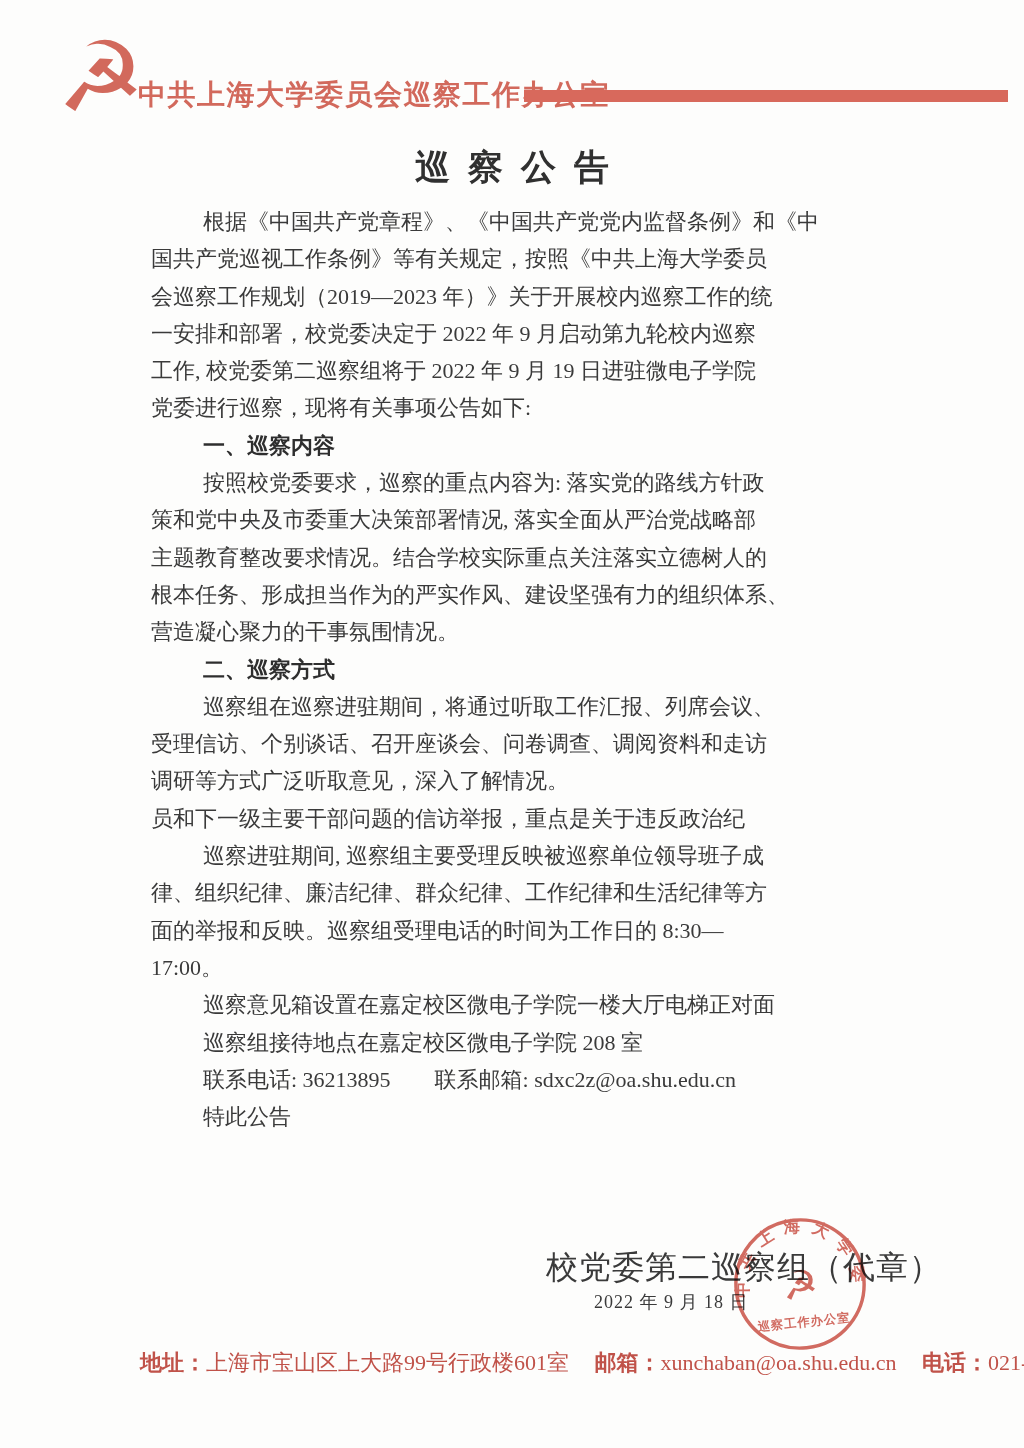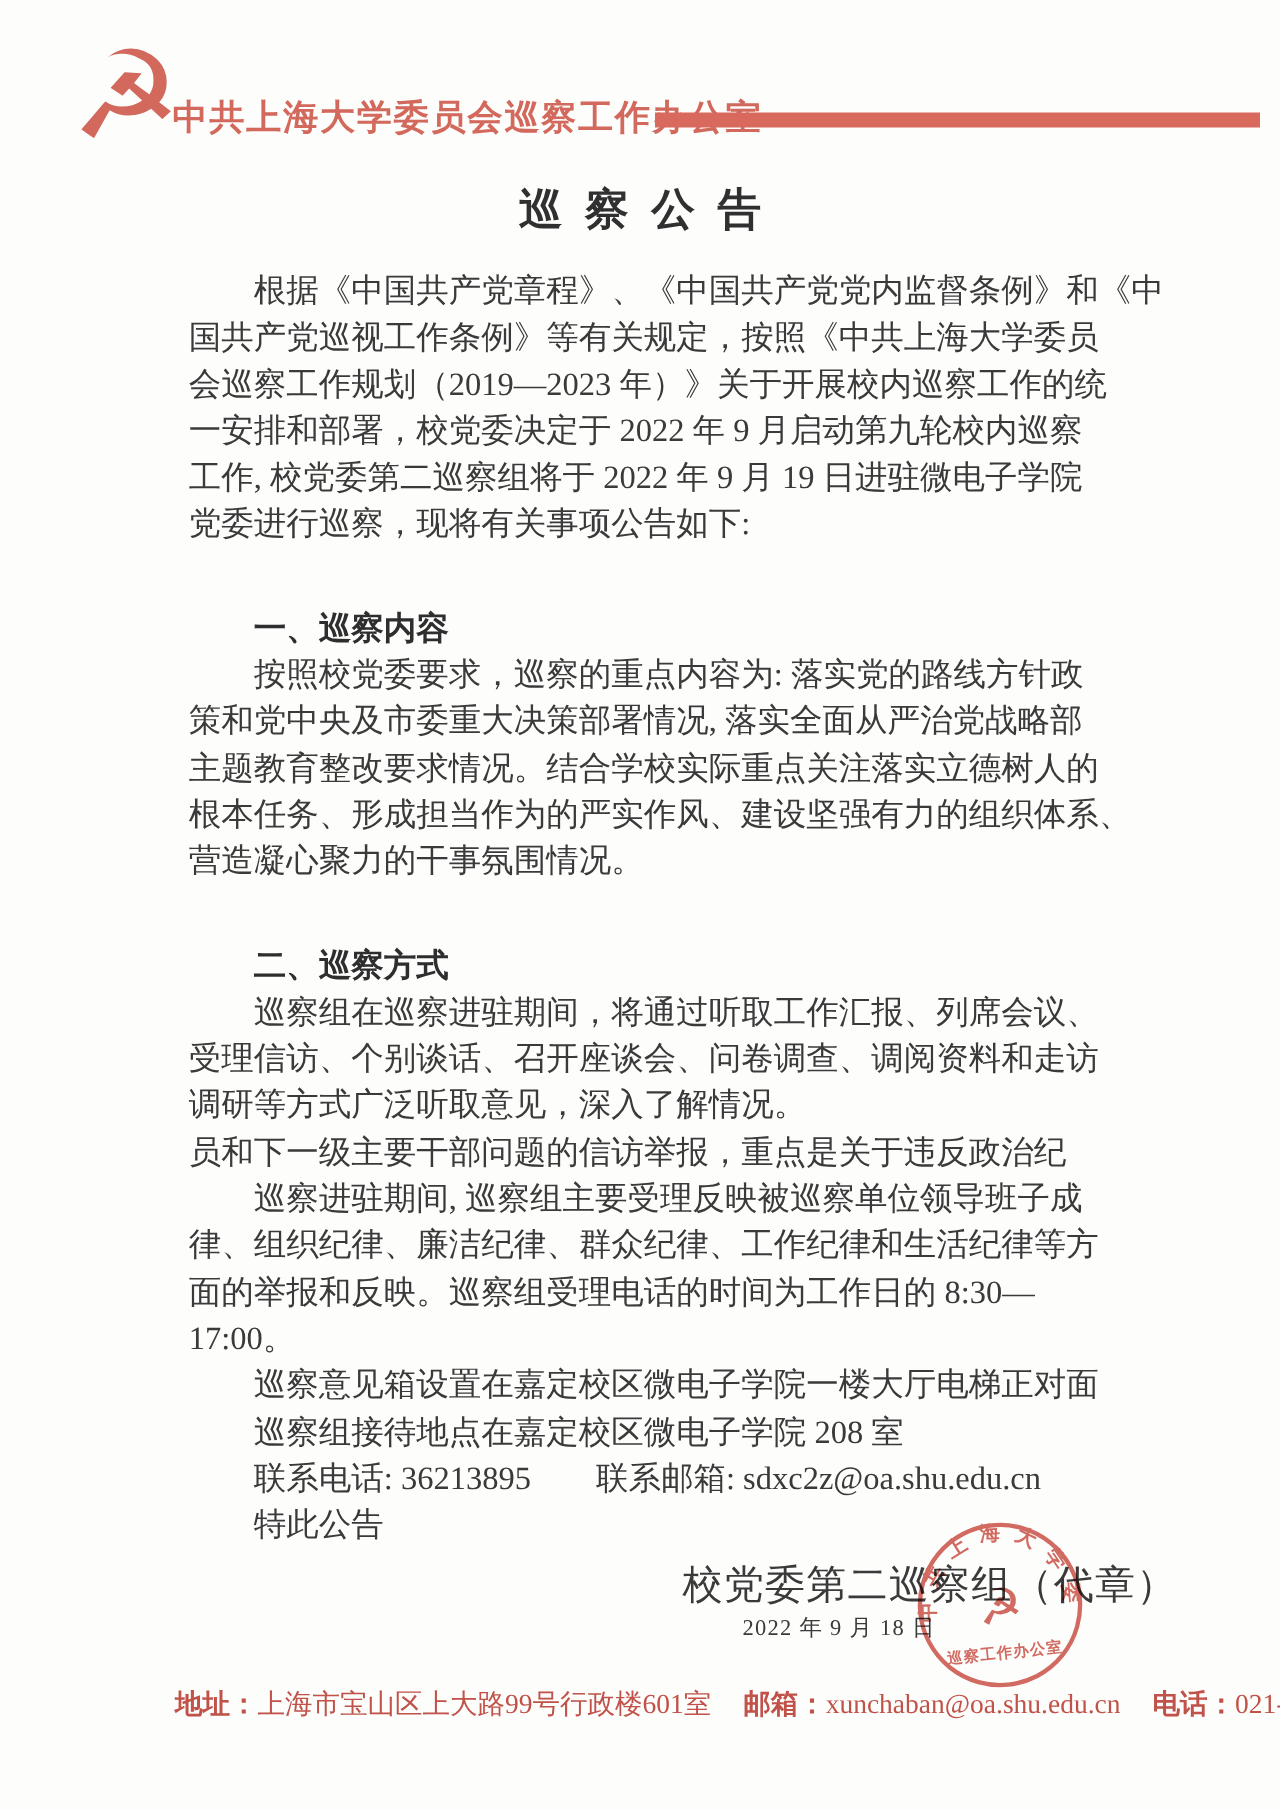--- a/index.html
+++ b/index.html
@@ -45,26 +45,26 @@
   
   .doc-title{
     position:absolute;left:0;top:144px;width:1024px;
     text-align:center;
     font-size:35px;font-weight:bold;color:#303030;
     letter-spacing:18px;padding-left:18px;box-sizing:border-box;
     white-space:nowrap;
   }
   
   .doc-body{
-    position:absolute;left:151px;top:214px;width:726px;
-    font-size:26px;line-height:37.3px;
+    position:absolute;left:151px;top:203px;width:726px;
+    font-size:22px;line-height:37.3px;
   }
   .body-line{white-space:nowrap;}
   .body-line.indent{text-indent:52px;}
-  .body-line.bold{font-weight:bold;color:#2e2e2e;margin-top:46px;}
+  .body-line.bold{font-weight:bold;color:#2e2e2e;}
   
   .signoff-org{
     position:absolute;left:546px;top:1246px;
     font-size:32px;letter-spacing:1px;white-space:nowrap;
   }
   .signoff-date{
     position:absolute;left:594px;top:1290px;
     font-size:18px;letter-spacing:1px;white-space:nowrap;
   }
   

